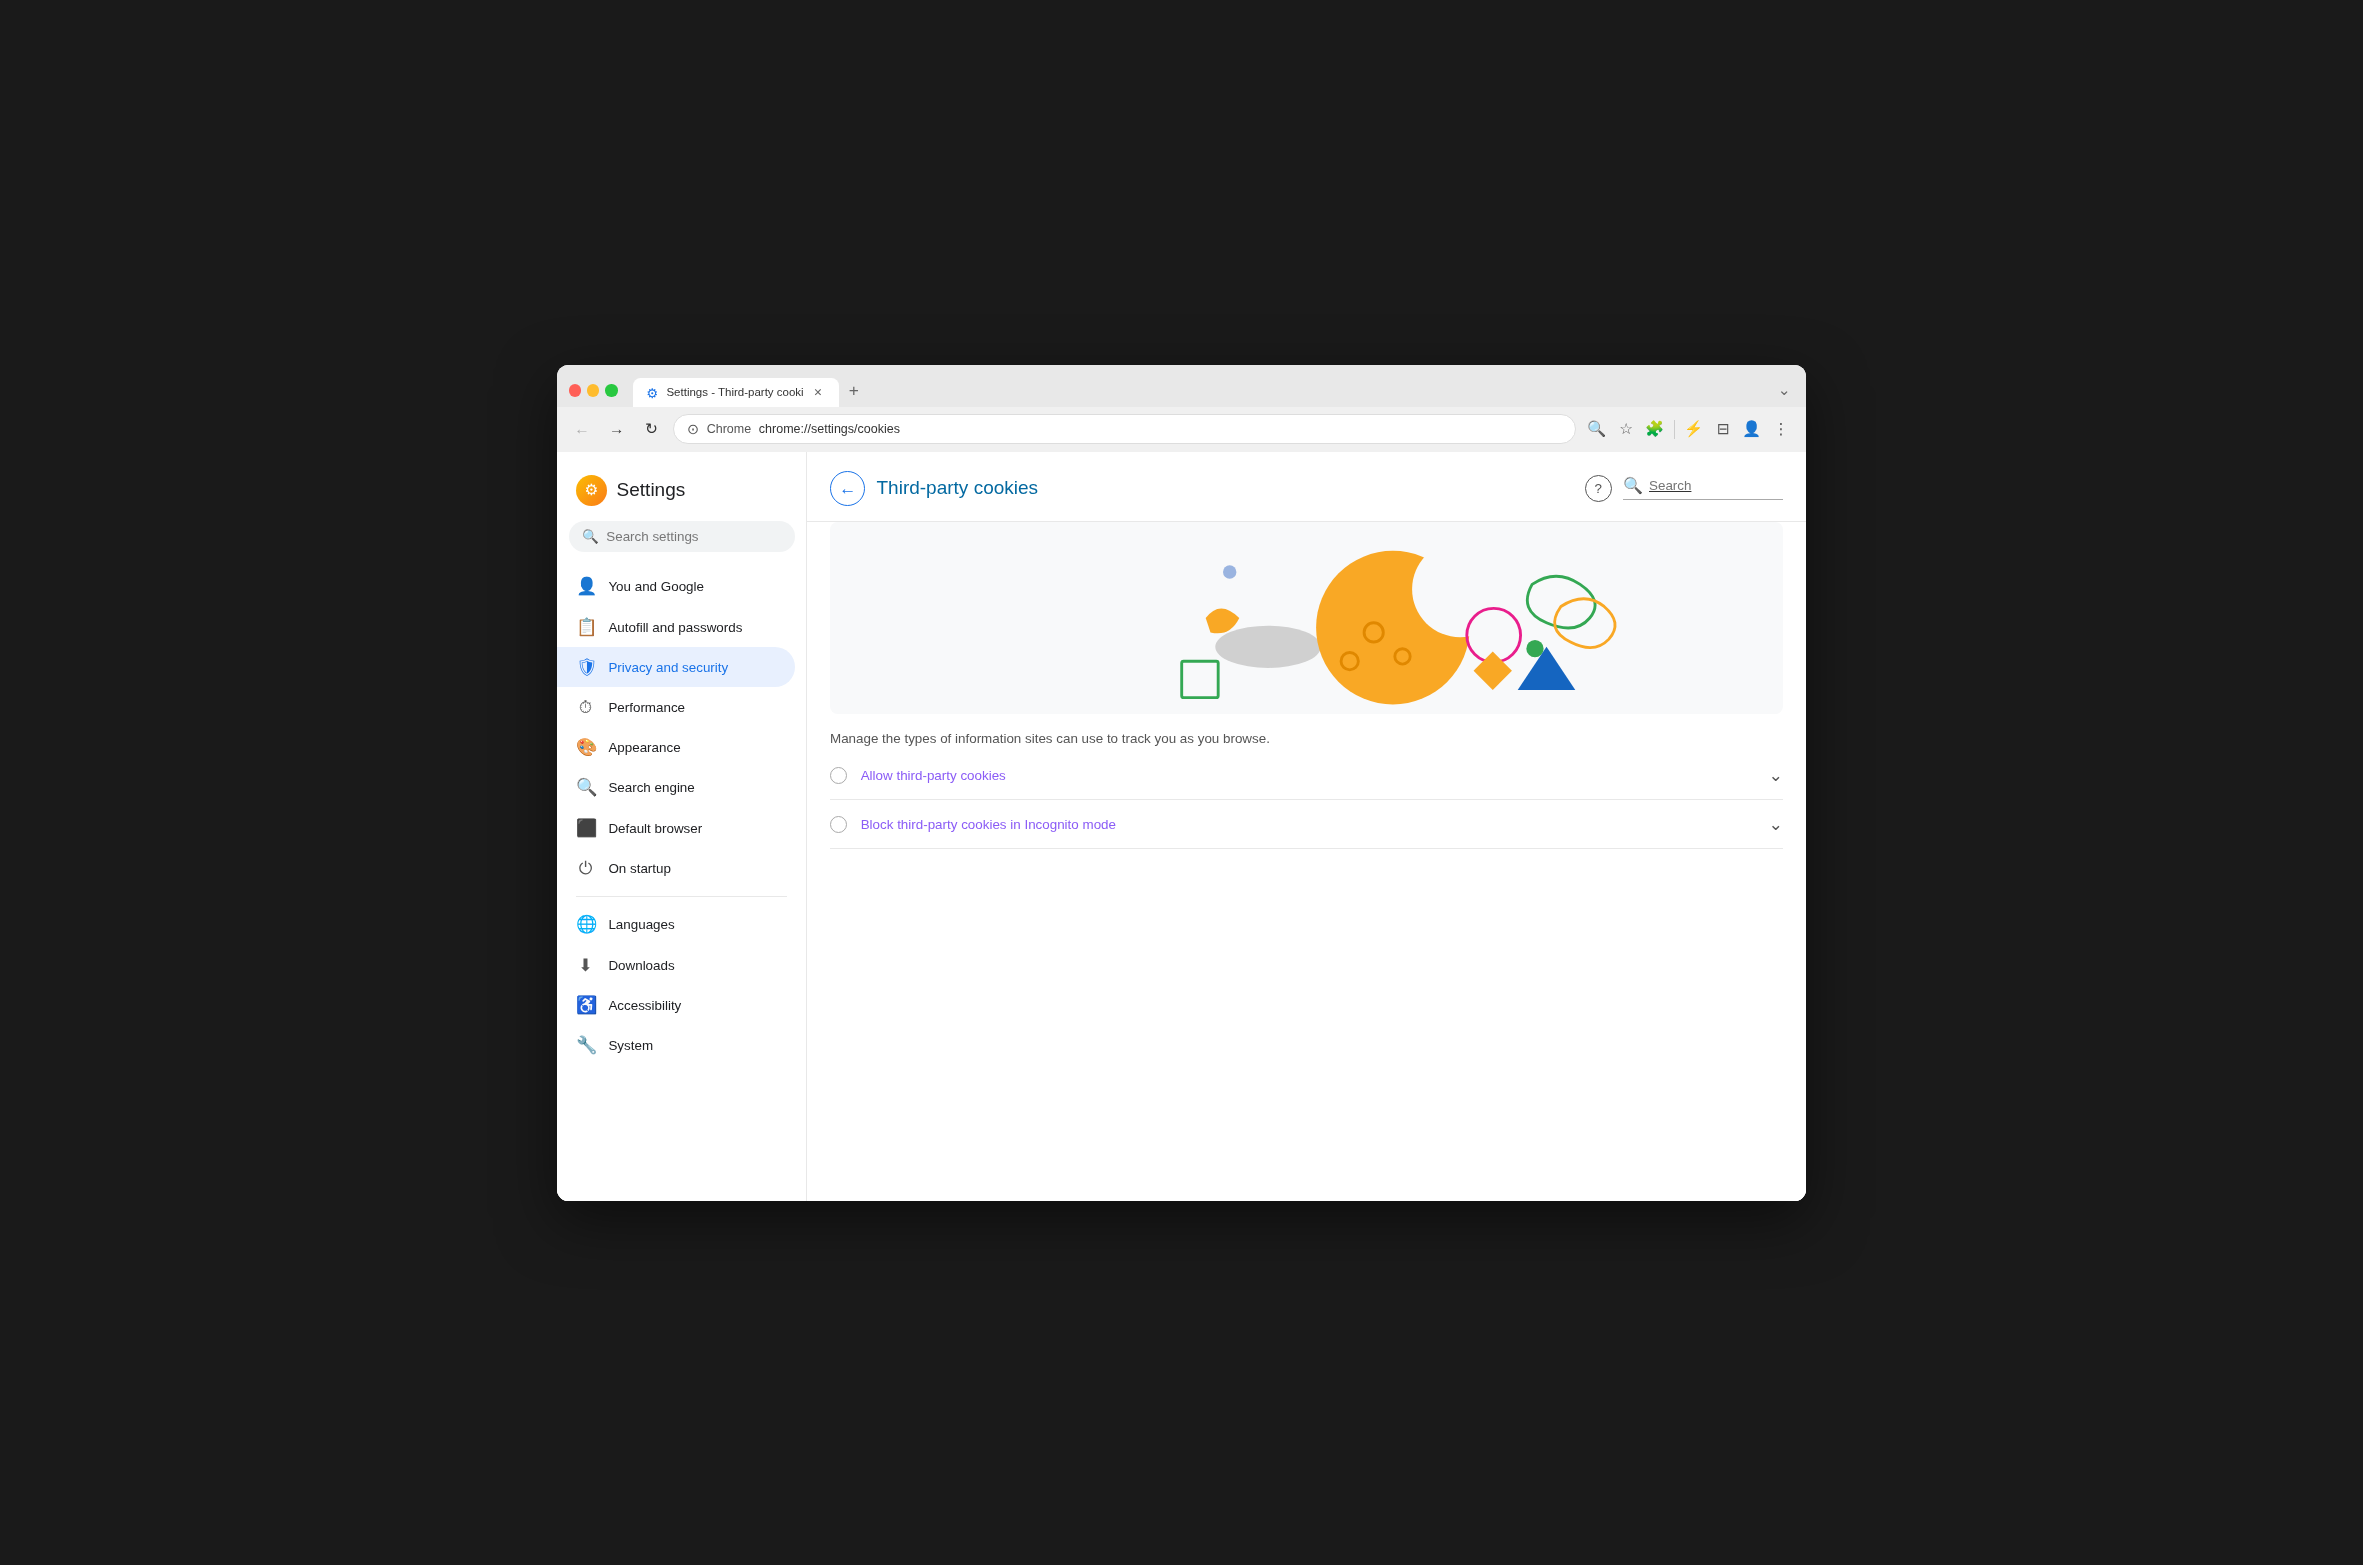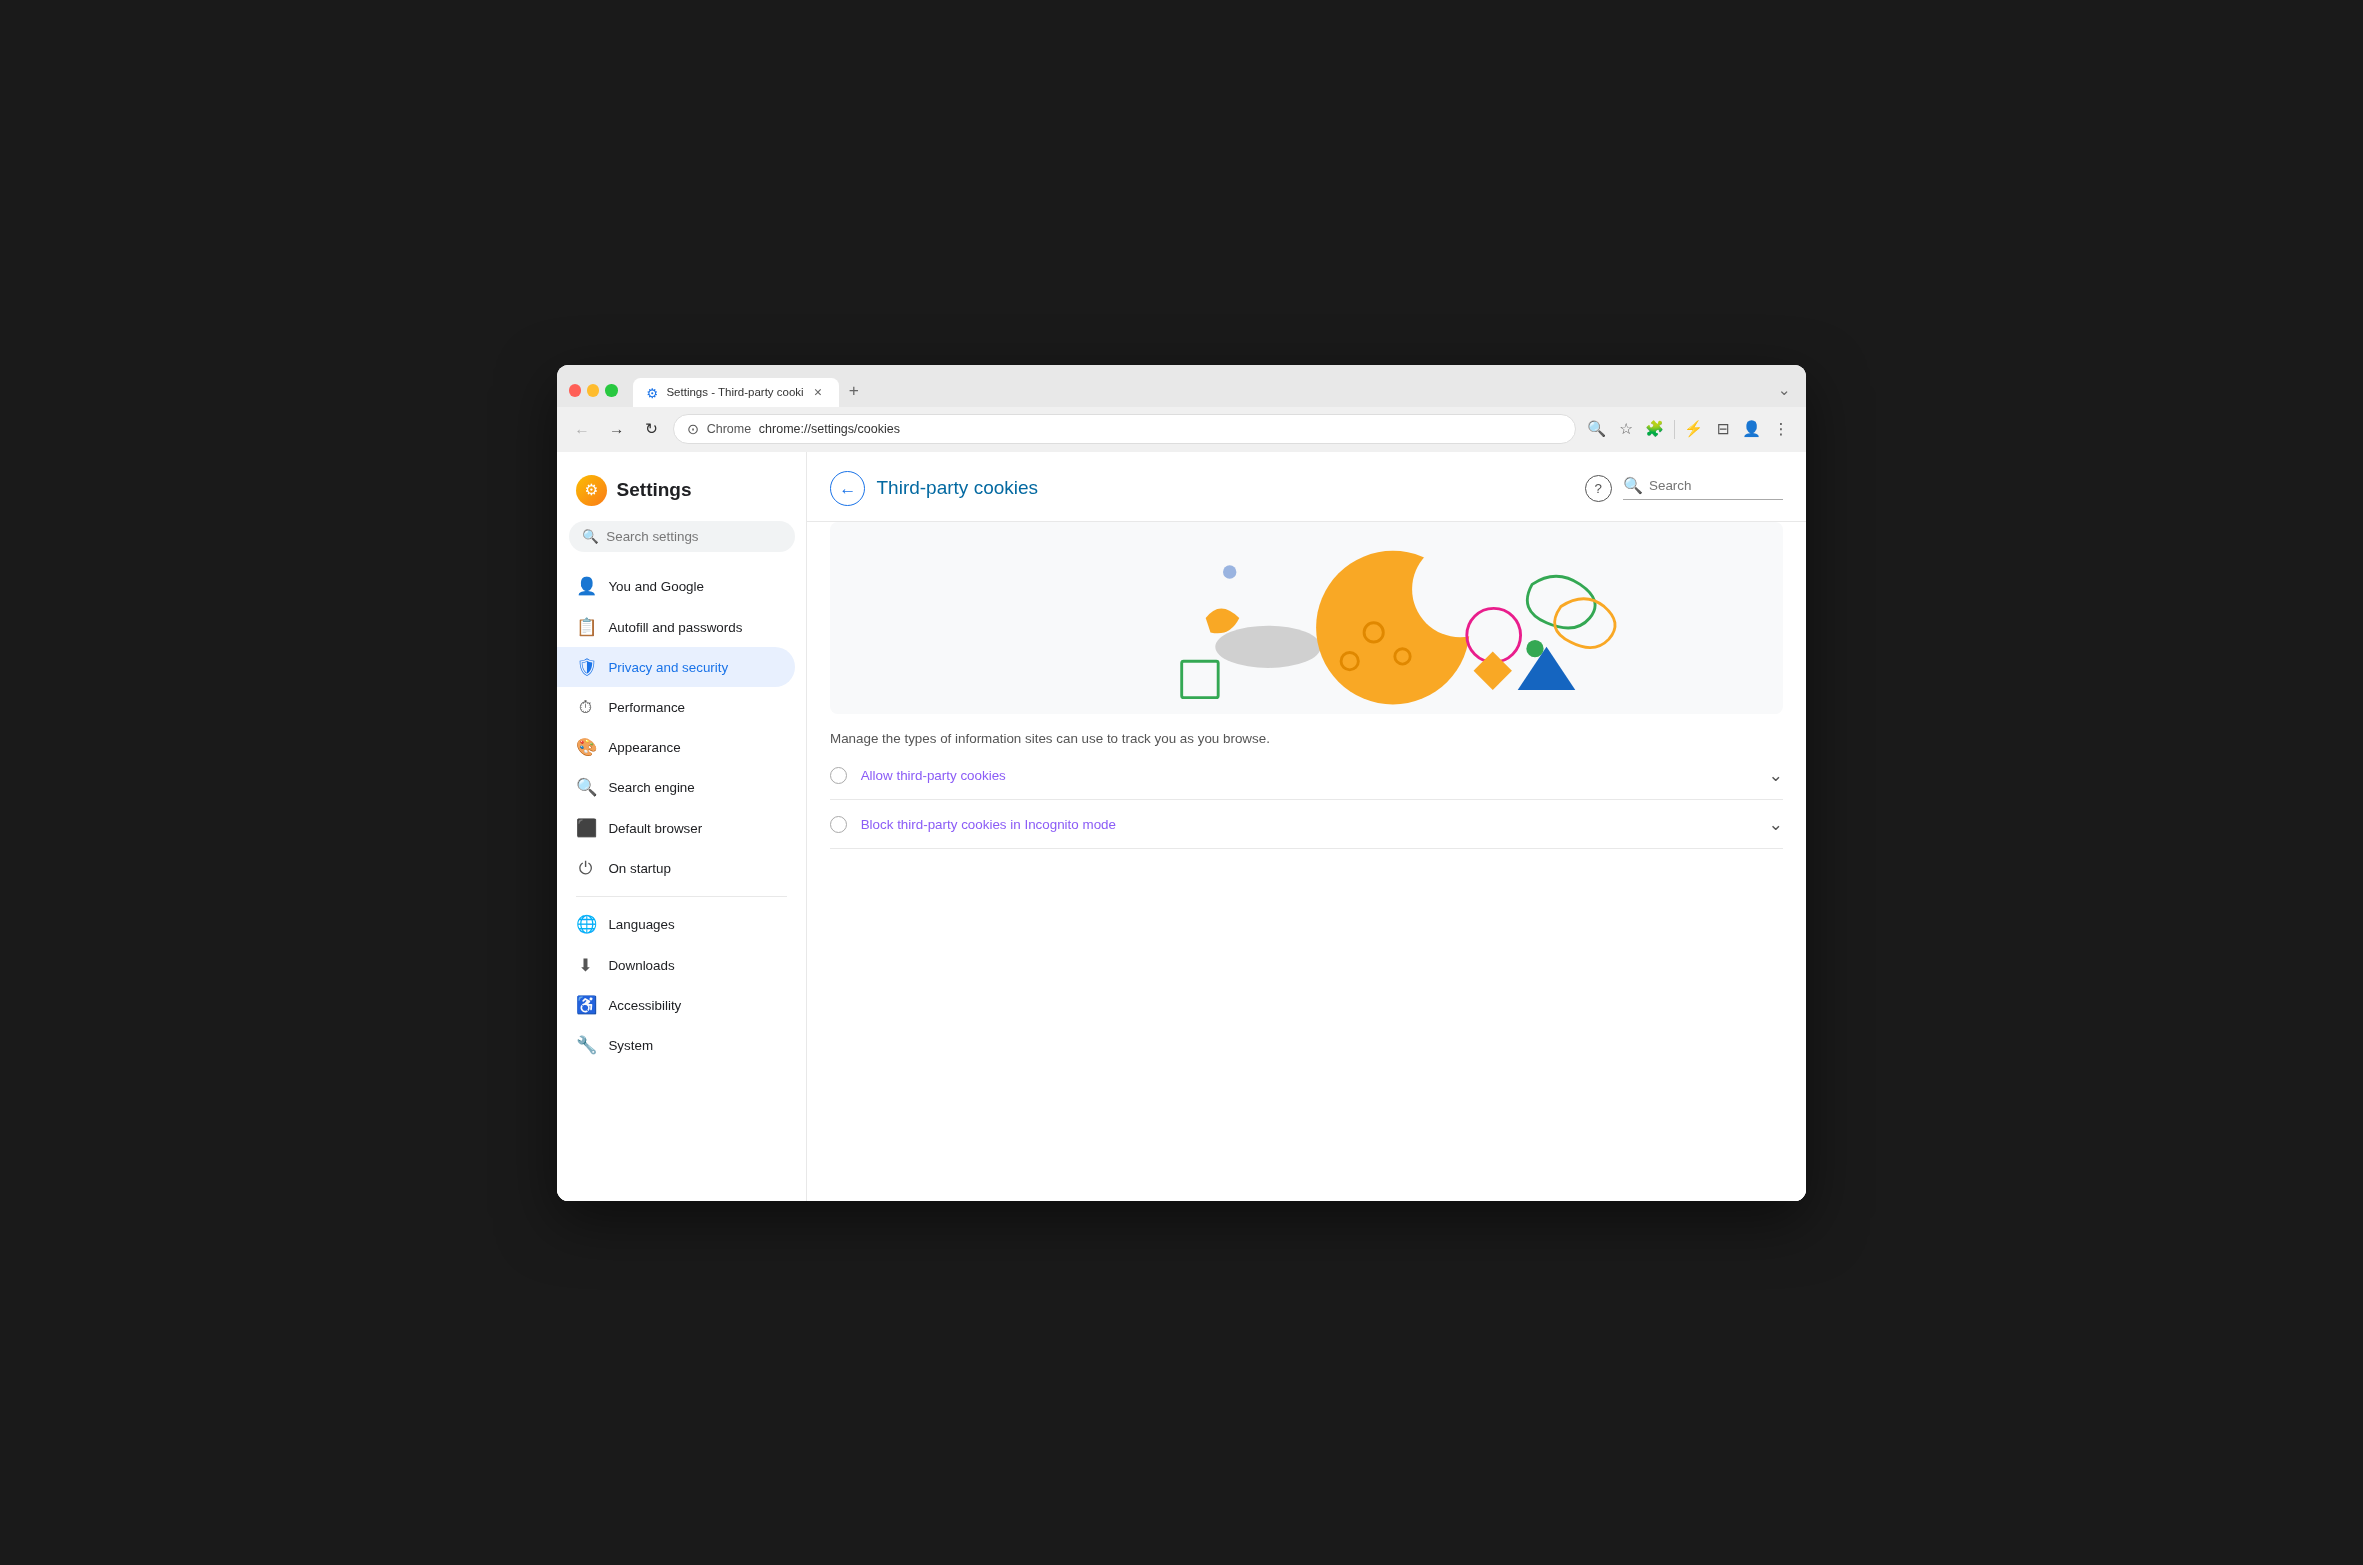--- a/index.html
+++ b/index.html
@@ -190,21 +190,21 @@
       border-radius: 50%;
       background: linear-gradient(135deg, #fbbc04 0%, #fa7b17 100%);
       display: flex;
       align-items: center;
       justify-content: center;
       color: white;
       font-size: 15.4px;
     }
     .settings-title {
       font-size: 19px;
-      font-weight: 700;
+      font-weight: 400;
       color: #202124;
     }
     .search-settings {
       margin: 0 11.5px 15.4px 11.5px;
       background: #f1f3f4;
       border-radius: 21px;
       padding: 7.7px 13.4px;
       display: flex;
       align-items: center;
       gap: 7.7px;
@@ -294,20 +294,21 @@
       border-bottom: 1px solid #aaa;
       padding-bottom: 3.8px;
     }
     .panel-search input {
       border: none;
       outline: none;
       font-size: 13.4px;
       color: #333;
       width: 134px;
       background: transparent;
+      text-decoration: underline;
     }
     
     .cookie-illustration {
       margin: 0 23px 0 23px;
       background: #f8f9fa;
       border-radius: 7.7px;
       height: 192px;
       position: relative;
       overflow: hidden;
       display: flex;

